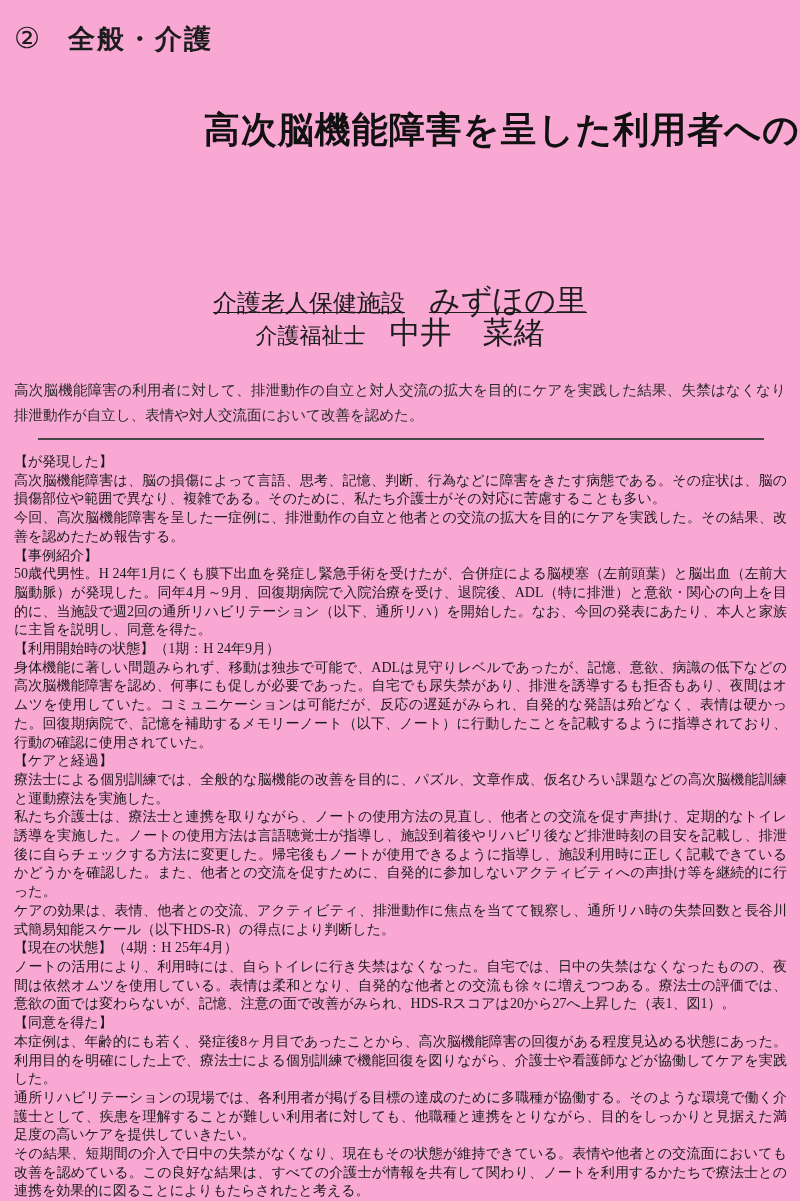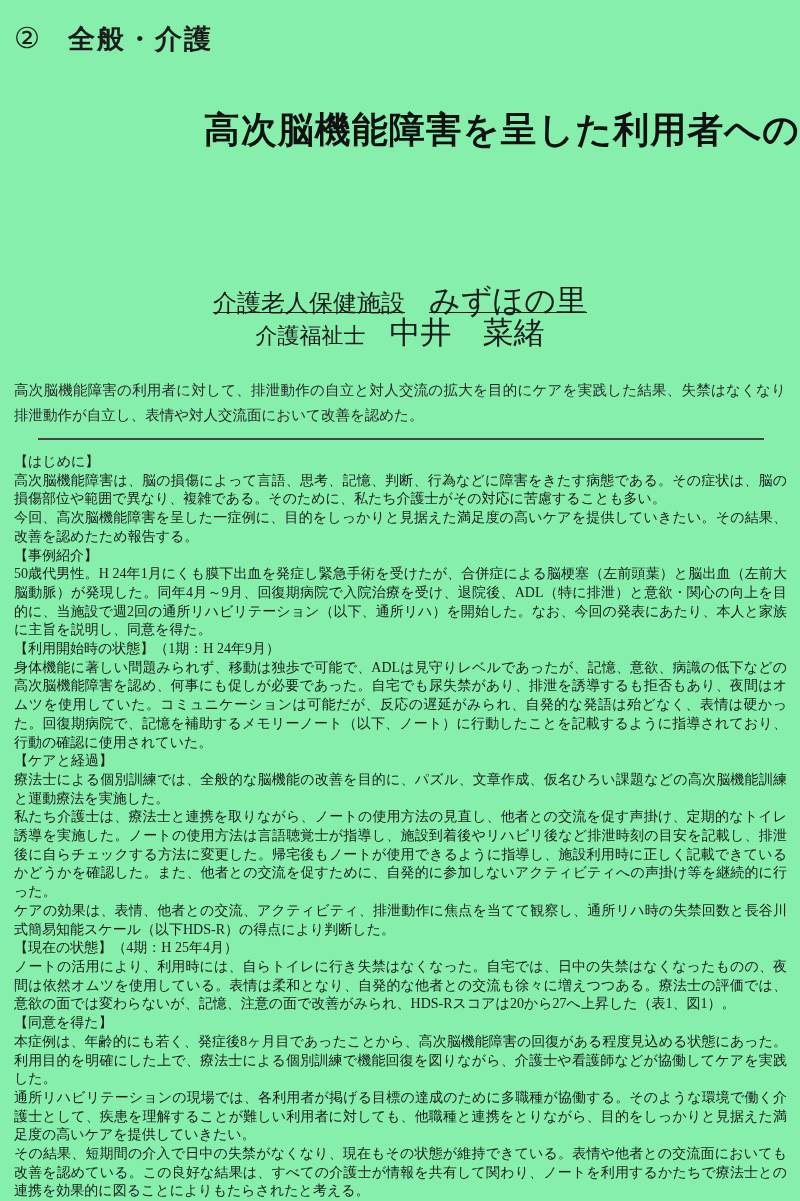--- a/index.html
+++ b/index.html
@@ -2,21 +2,21 @@
 <html lang="ja"><head>
 <meta charset="utf-8">
 <style>
   html, body { margin: 0; padding: 0; }
   body { background: #d8d8d6; }
   .page {
     position: relative;
     width: 800px;
     height: 1201px;
     margin: 0 auto;
-    background: #86efac;
+    background: #f9a8d4;
     color: #1c1c1c;
     overflow: hidden;
     font-family: "Liberation Sans", "DejaVu Sans", sans-serif;
   }
 
   
   .category {
     position: absolute;
     top: 21px;
     left: 14px;
@@ -132,23 +132,23 @@
     <span class="small">介護福祉士</span><span class="big">中井　菜緒</span>
   </div>
 
   <div class="abstract">高次脳機能障害の利用者に対して、排泄動作の自立と対人交流の拡大を目的にケアを実践した結果、失禁はなくなり排泄動作が自立し、表情や対人交流面において改善を認めた。</div>
 
   <hr class="rule">
 
   <div class="body-text">
 
     <section>
-      <h3>【はじめに】</h3>
+      <h3>【が発現した】</h3>
       <p>高次脳機能障害は、脳の損傷によって言語、思考、記憶、判断、行為などに障害をきたす病態である。その症状は、脳の損傷部位や範囲で異なり、複雑である。そのために、私たち介護士がその対応に苦慮することも多い。</p>
-      <p>今回、高次脳機能障害を呈した一症例に、目的をしっかりと見据えた満足度の高いケアを提供していきたい。その結果、改善を認めたため報告する。</p>
+      <p>今回、高次脳機能障害を呈した一症例に、排泄動作の自立と他者との交流の拡大を目的にケアを実践した。その結果、改善を認めたため報告する。</p>
     </section>
 
     <section>
       <h3>【事例紹介】</h3>
       <p>50歳代男性。H 24年1月にくも膜下出血を発症し緊急手術を受けたが、合併症による脳梗塞（左前頭葉）と脳出血（左前大脳動脈）が発現した。同年4月～9月、回復期病院で入院治療を受け、退院後、ADL（特に排泄）と意欲・関心の向上を目的に、当施設で週2回の通所リハビリテーション（以下、通所リハ）を開始した。なお、今回の発表にあたり、本人と家族に主旨を説明し、同意を得た。</p>
     </section>
 
     <section>
       <h3>【利用開始時の状態】（1期：H 24年9月）</h3>
       <p>身体機能に著しい問題みられず、移動は独歩で可能で、ADLは見守りレベルであったが、記憶、意欲、病識の低下などの高次脳機能障害を認め、何事にも促しが必要であった。自宅でも尿失禁があり、排泄を誘導するも拒否もあり、夜間はオムツを使用していた。コミュニケーションは可能だが、反応の遅延がみられ、自発的な発語は殆どなく、表情は硬かった。回復期病院で、記憶を補助するメモリーノート（以下、ノート）に行動したことを記載するように指導されており、行動の確認に使用されていた。</p>

